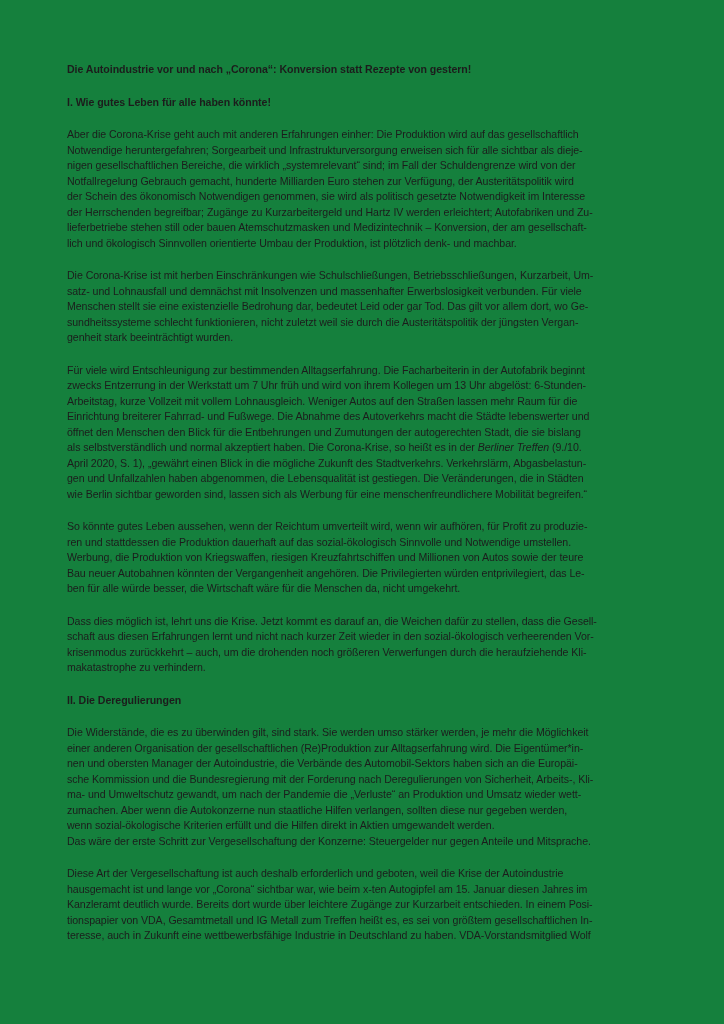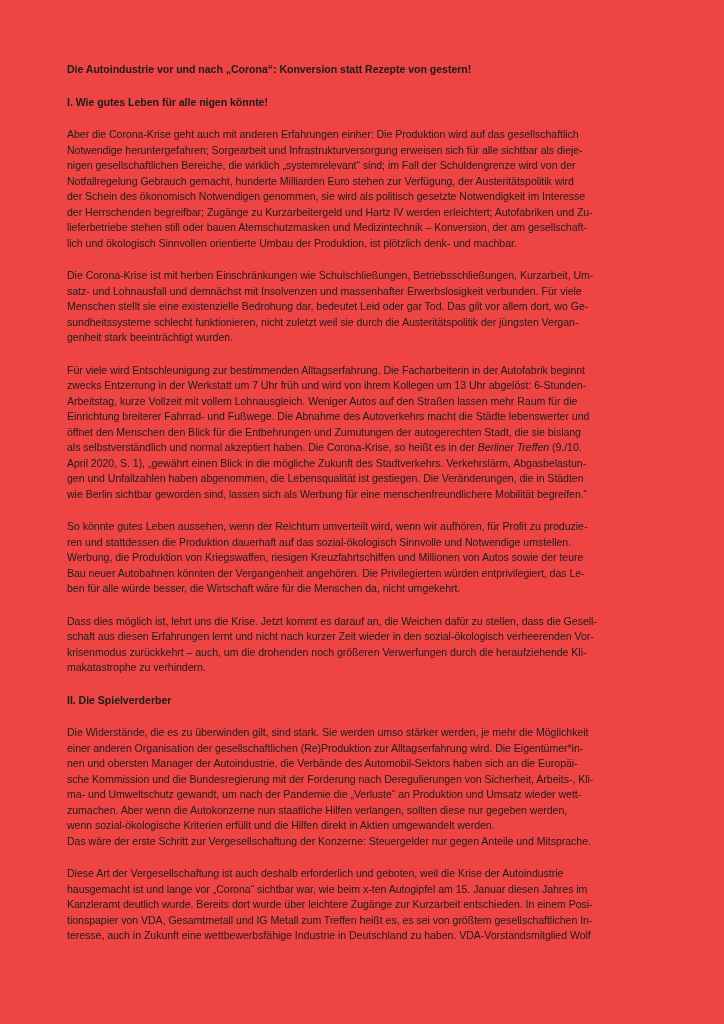--- a/index.html
+++ b/index.html
@@ -8,21 +8,21 @@
     height: 1024px;
     background: #ffffff;
     font-family: "Liberation Sans", sans-serif;
     color: #1c1c1c;
     overflow: hidden;
     position: relative;
   }
   .page {
     position: absolute;
     inset: 0;
-    background: #ef4444;
+    background: #15803d;
   }
   .content {
     position: absolute;
     left: 67px;
     top: 62px;
     width: 597px;
     font-size: 10.6px;
     line-height: 15.5px;
     letter-spacing: -0.05px;
   }
@@ -33,21 +33,21 @@
   em { font-style: italic; }
 </style>
 </head>
 <body>
 
 <div class="page">
   <div class="content">
 
     <div class="block title">Die Autoindustrie vor und nach „Corona“: Konversion statt Rezepte von gestern!</div>
 
-    <div class="block heading">I. Wie gutes Leben für alle nigen könnte!</div>
+    <div class="block heading">I. Wie gutes Leben für alle haben könnte!</div>
 
     <div class="block para">Aber die Corona-Krise geht auch mit anderen Erfahrungen einher: Die Produktion wird auf das gesellschaftlich
 Notwendige heruntergefahren; Sorgearbeit und Infrastrukturversorgung erweisen sich für alle sichtbar als dieje-
 nigen gesellschaftlichen Bereiche, die wirklich „systemrelevant“ sind; im Fall der Schuldengrenze wird von der
 Notfallregelung Gebrauch gemacht, hunderte Milliarden Euro stehen zur Verfügung, der Austeritätspolitik wird
 der Schein des ökonomisch Notwendigen genommen, sie wird als politisch gesetzte Notwendigkeit im Interesse
 der Herrschenden begreifbar; Zugänge zu Kurzarbeitergeld und Hartz IV werden erleichtert; Autofabriken und Zu-
 lieferbetriebe stehen still oder bauen Atemschutzmasken und Medizintechnik – Konversion, der am gesellschaft-
 lich und ökologisch Sinnvollen orientierte Umbau der Produktion, ist plötzlich denk- und machbar.</div>
 
@@ -71,21 +71,21 @@
 ren und stattdessen die Produktion dauerhaft auf das sozial-ökologisch Sinnvolle und Notwendige umstellen.
 Werbung, die Produktion von Kriegswaffen, riesigen Kreuzfahrtschiffen und Millionen von Autos sowie der teure
 Bau neuer Autobahnen könnten der Vergangenheit angehören. Die Privilegierten würden entprivilegiert, das Le-
 ben für alle würde besser, die Wirtschaft wäre für die Menschen da, nicht umgekehrt.</div>
 
     <div class="block para">Dass dies möglich ist, lehrt uns die Krise. Jetzt kommt es darauf an, die Weichen dafür zu stellen, dass die Gesell-
 schaft aus diesen Erfahrungen lernt und nicht nach kurzer Zeit wieder in den sozial-ökologisch verheerenden Vor-
 krisenmodus zurückkehrt – auch, um die drohenden noch größeren Verwerfungen durch die heraufziehende Kli-
 makatastrophe zu verhindern.</div>
 
-    <div class="block heading">II. Die Spielverderber</div>
+    <div class="block heading">II. Die Deregulierungen</div>
 
     <div class="block para">Die Widerstände, die es zu überwinden gilt, sind stark. Sie werden umso stärker werden, je mehr die Möglichkeit
 einer anderen Organisation der gesellschaftlichen (Re)Produktion zur Alltagserfahrung wird. Die Eigentümer*in-
 nen und obersten Manager der Autoindustrie, die Verbände des Automobil-Sektors haben sich an die Europäi-
 sche Kommission und die Bundesregierung mit der Forderung nach Deregulierungen von Sicherheit, Arbeits-, Kli-
 ma- und Umweltschutz gewandt, um nach der Pandemie die „Verluste“ an Produktion und Umsatz wieder wett-
 zumachen. Aber wenn die Autokonzerne nun staatliche Hilfen verlangen, sollten diese nur gegeben werden,
 wenn sozial-ökologische Kriterien erfüllt und die Hilfen direkt in Aktien umgewandelt werden.
 Das wäre der erste Schritt zur Vergesellschaftung der Konzerne: Steuergelder nur gegen Anteile und  Mitsprache.</div>
 

